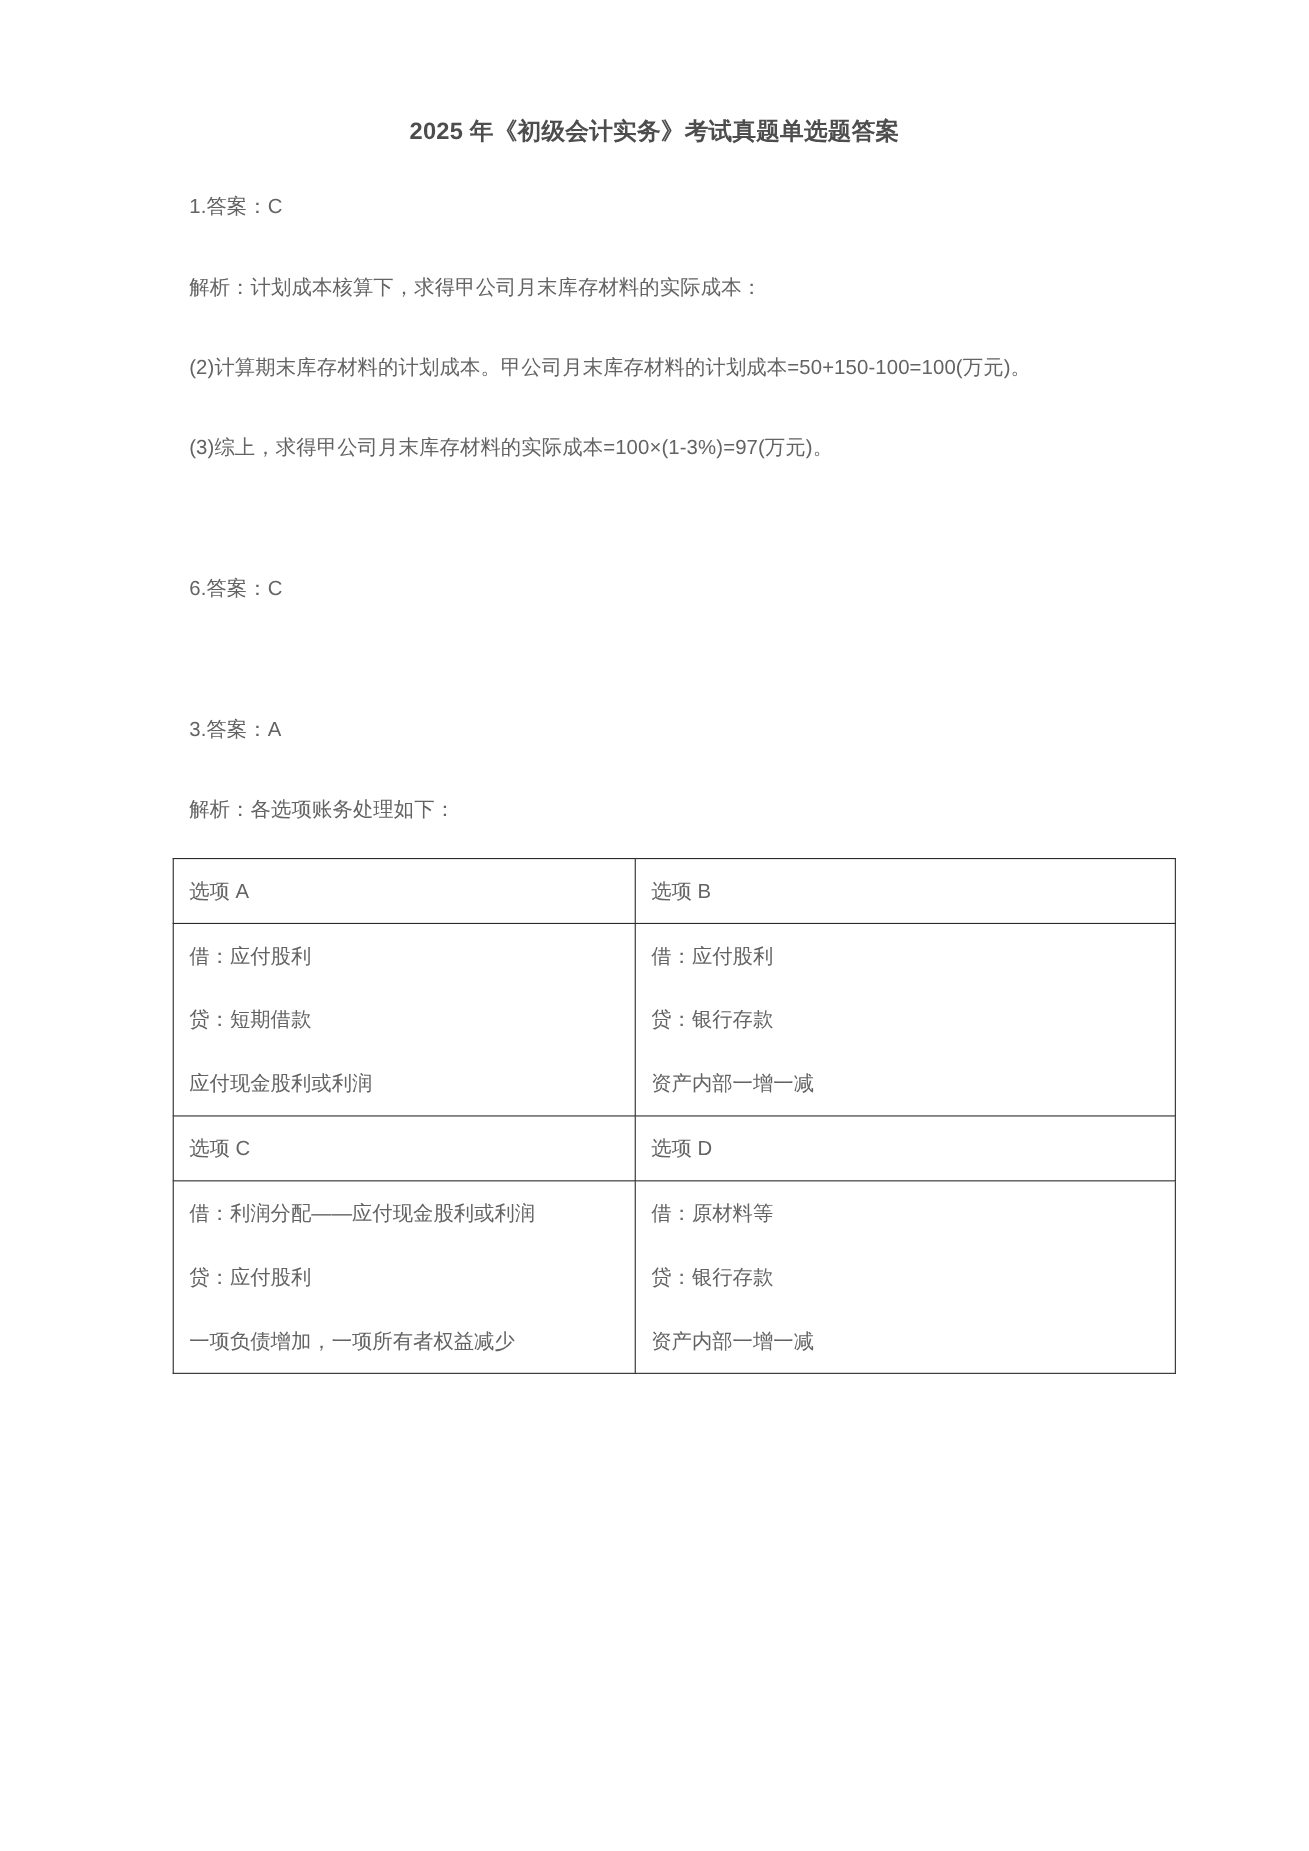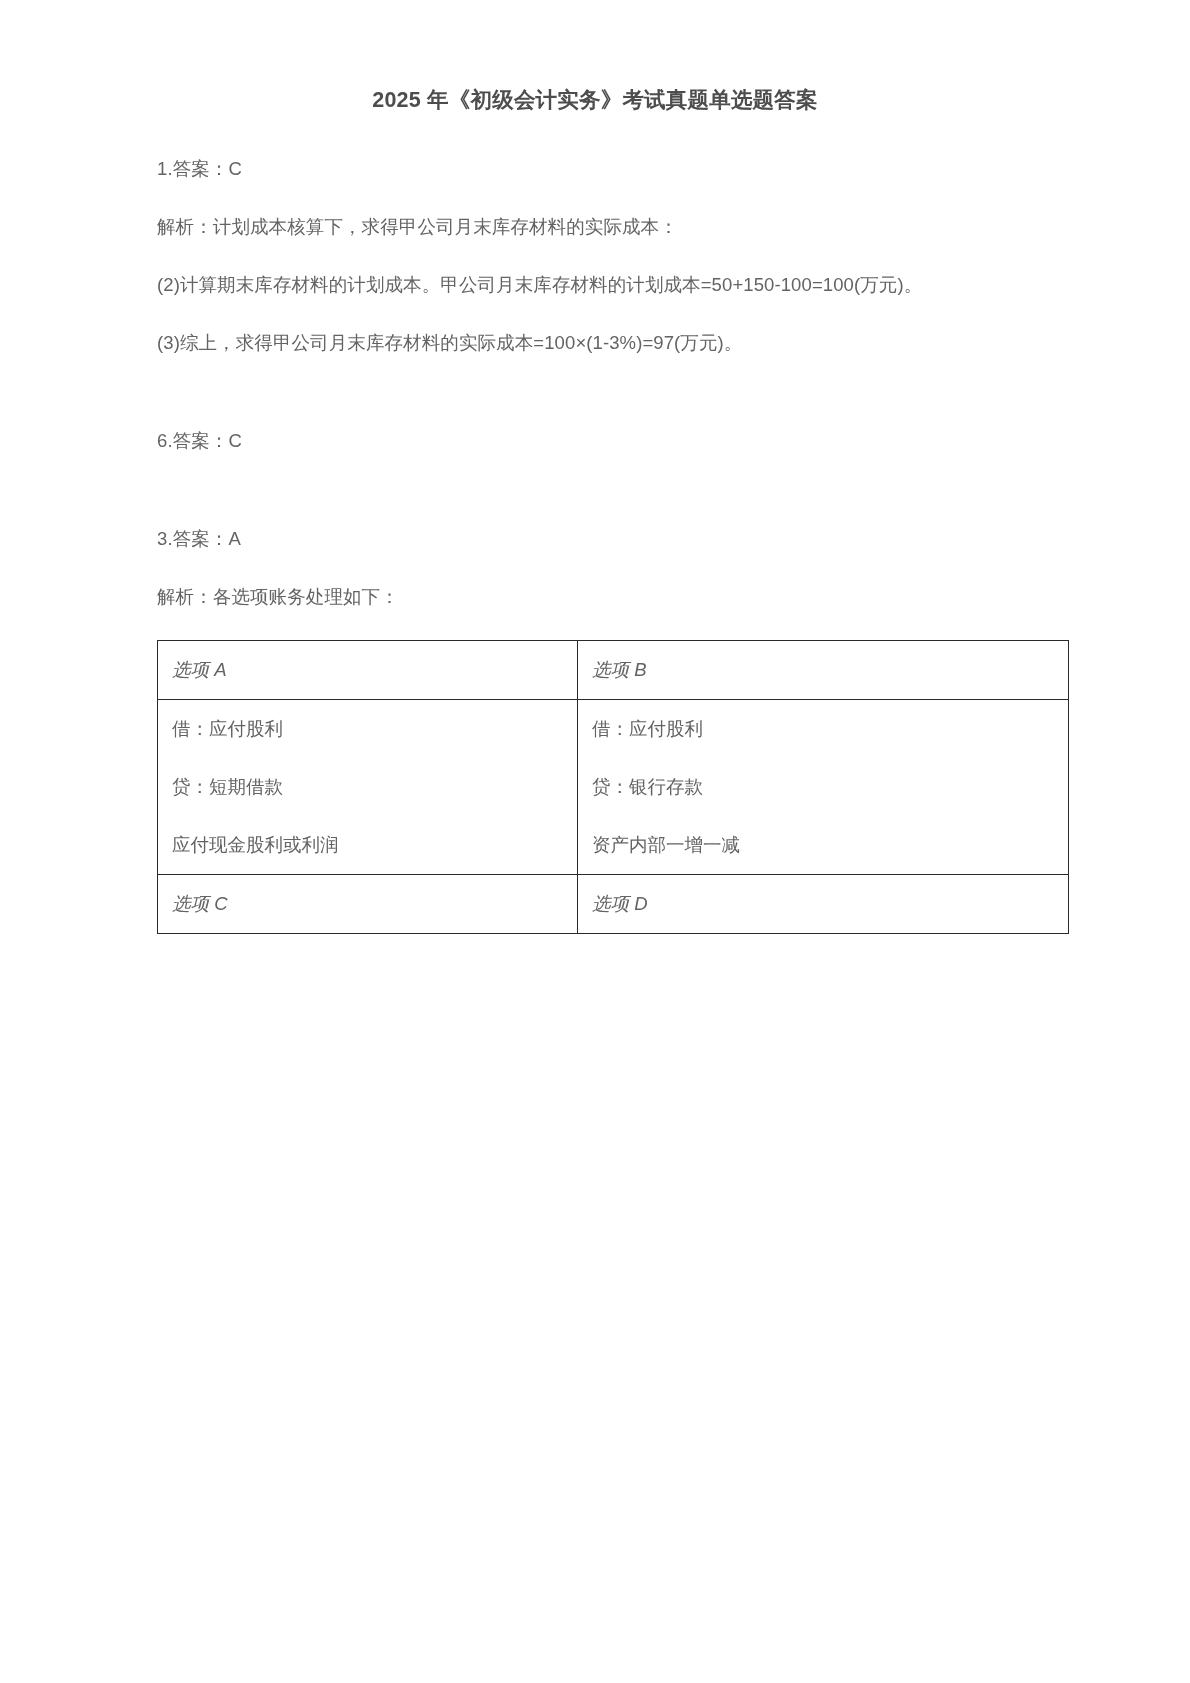--- a/index.html
+++ b/index.html
@@ -16,34 +16,34 @@
   }
   .page {
     position: relative;
     width: 1190px;
     height: 1683px;
     background: #ffffff;
     box-sizing: border-box;
     padding: 0 157px;
   }
   .doc-title {
-    margin: 10px;
-    padding-top: 74px;
+    margin: 0;
+    padding-top: 103px;
     text-align: center;
     font-size: 21.5px;
     font-weight: bold;
     color: #4d4d4d;
     letter-spacing: 0.2px;
     line-height: 1.5;
   }
   .para {
     font-size: 18.5px;
     line-height: 58px;
     color: #636363;
-    margin: 0;
+    margin: 15px;
     text-align: justify;
     text-justify: inter-ideograph;
     word-break: break-all;
     letter-spacing: 0.1px;
   }
   .para.first-after-title {
     margin-top: 24px;
   }
   .gap-big {
     height: 40px;
@@ -68,21 +68,20 @@
   }
   .answer-table td.col-right {
     width: 462px;
   }
   .cell-line {
     display: block;
     white-space: nowrap;
   }
   .header-cell {
     height: 58px;
-    font-style: italic;
   }
 </style>
 </head>
 <body>
 
 <div class="page">
 
   <h1 class="doc-title">2025 年《初级会计实务》考试真题单选题答案</h1>
 
   <p class="para first-after-title">1.答案：C</p>
@@ -128,16 +127,28 @@
         </td>
       </tr>
       <tr>
         <td class="col-left header-cell">
           <span class="cell-line">选项 C</span>
         </td>
         <td class="col-right header-cell">
           <span class="cell-line">选项 D</span>
         </td>
       </tr>
+      <tr>
+        <td class="col-left">
+          <span class="cell-line">借：利润分配——应付现金股利或利润</span>
+          <span class="cell-line">贷：应付股利</span>
+          <span class="cell-line">一项负债增加，一项所有者权益减少</span>
+        </td>
+        <td class="col-right">
+          <span class="cell-line">借：原材料等</span>
+          <span class="cell-line">贷：银行存款</span>
+          <span class="cell-line">资产内部一增一减</span>
+        </td>
+      </tr>
     </tbody>
   </table>
 
 </div>
 
 </body></html>

